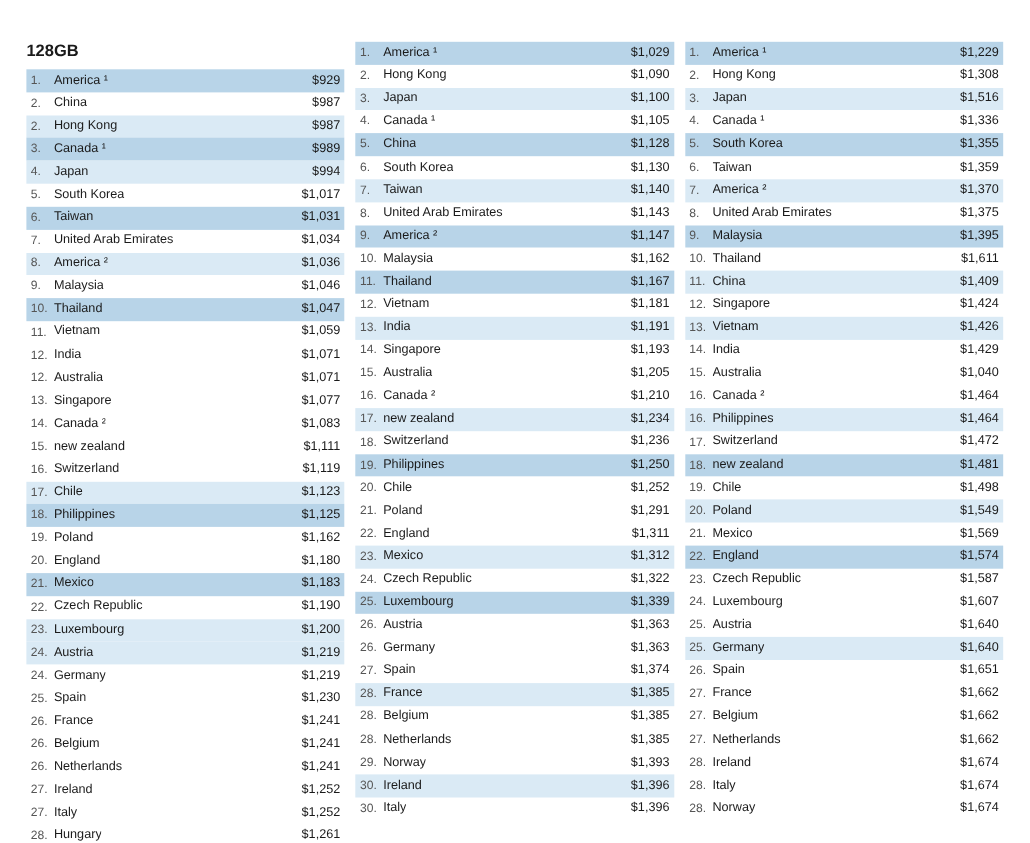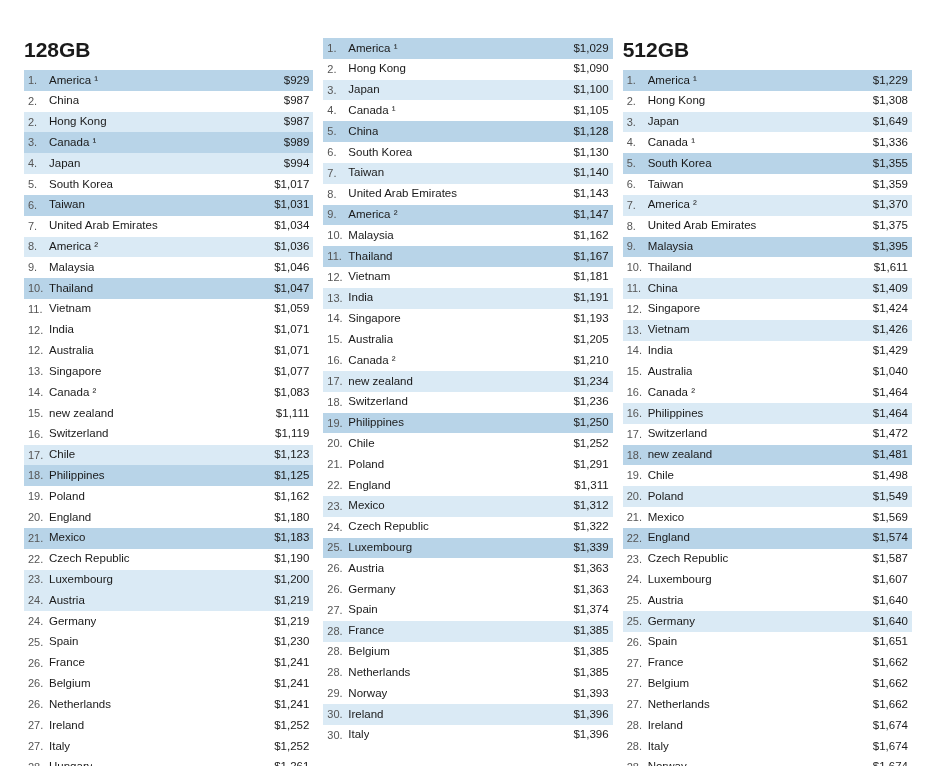--- a/index.html
+++ b/index.html
@@ -15,21 +15,21 @@
       font-weight: 700;
       margin-bottom: 18px;
       color: #000;
     }
     .columns-wrapper {
       display: grid;
       grid-template-columns: 1fr 1fr 1fr;
       gap: 0 10px;
     }
     .col-header {
-      font-size: 21px;
+      font-size: 15px;
       font-weight: 600;
       color: #1a1a1a;
       margin-bottom: 6px;
       padding-bottom: 2px;
     }
     .country-list {
       list-style: none;
       width: 100%;
     }
     .country-list li {
@@ -555,42 +555,41 @@
         <li>
           <span class="rank-name">
             <span class="rank">30.</span>
             <span class="name">Italy</span>
           </span>
           <span class="price">$1,396</span>
         </li>
       </ul>
     </div>
     <div>
-      <div class="col-header">512GB</div>
       <ul class="country-list">
         <li class="highlight-blue">
           <span class="rank-name">
             <span class="rank">1.</span>
             <span class="name">America ¹</span>
           </span>
           <span class="price">$1,229</span>
         </li>
         <li>
           <span class="rank-name">
             <span class="rank">2.</span>
             <span class="name">Hong Kong</span>
           </span>
           <span class="price">$1,308</span>
         </li>
         <li class="highlight-light">
           <span class="rank-name">
             <span class="rank">3.</span>
             <span class="name">Japan</span>
           </span>
-          <span class="price">$1,649</span>
+          <span class="price">$1,516</span>
         </li>
         <li>
           <span class="rank-name">
             <span class="rank">4.</span>
             <span class="name">Canada ¹</span>
           </span>
           <span class="price">$1,336</span>
         </li>
         <li class="highlight-blue">
           <span class="rank-name">

